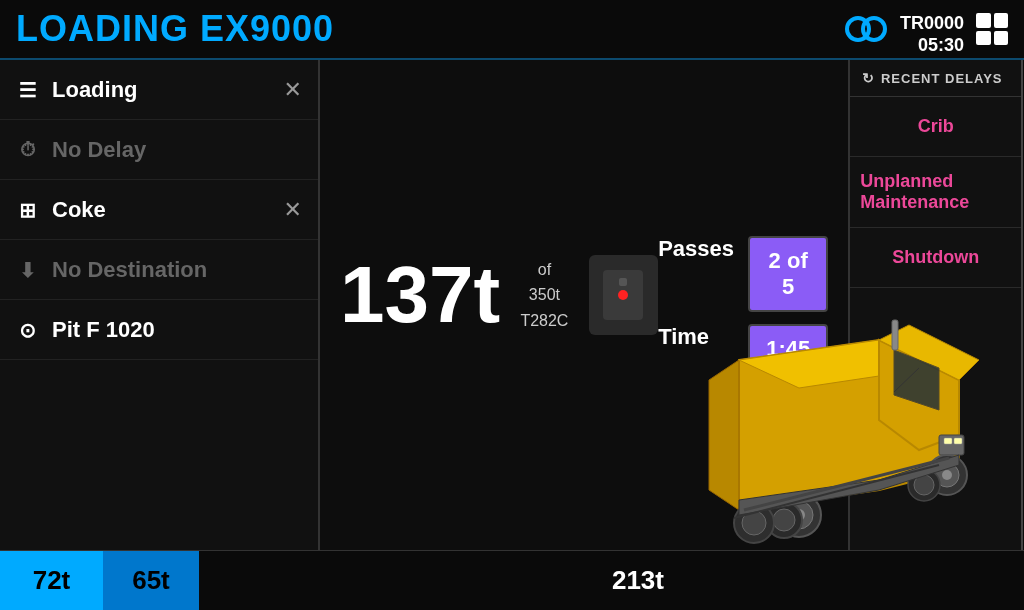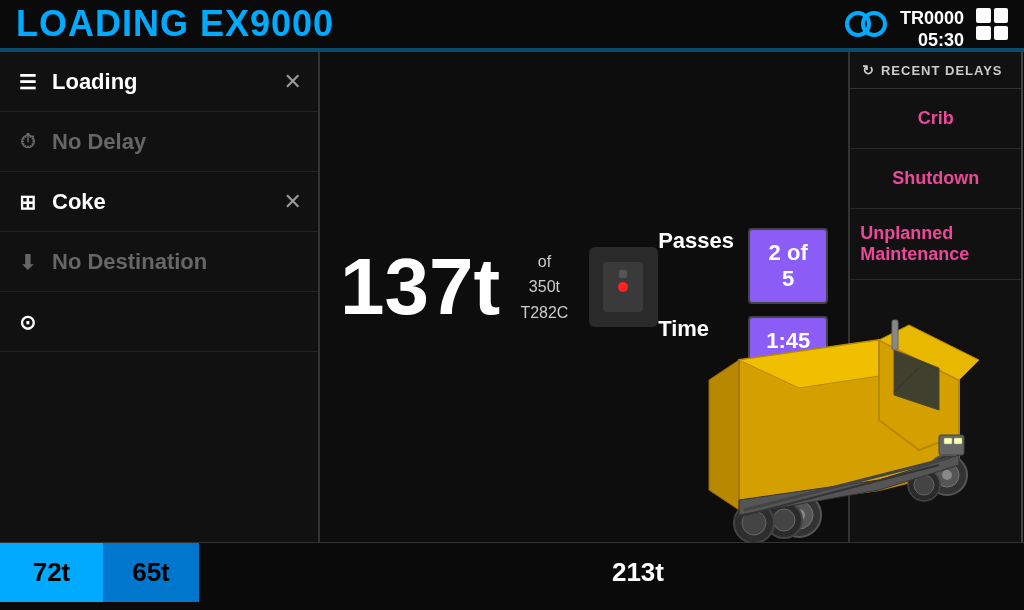--- a/index.html
+++ b/index.html
@@ -12,23 +12,23 @@
       overflow: hidden;
       position: relative;
     }
 
     
     .header {
       display: flex;
       align-items: center;
       justify-content: space-between;
       padding: 8px 16px;
-      height: 52px;
+      height: 60px;
       background: #0a0a0a;
-      border-bottom: 4px solid #0c4a6e;
+      border-bottom: 2px solid #0c4a6e;
     }
     .header-title {
       font-size: 36px;
       font-weight: 900;
       color: #ffffff;
       letter-spacing: 1px;
     }
     .header-title span {
       color: #00aaff;
     }
@@ -357,20 +357,21 @@
     <div class="menu-item">
       <div class="menu-item-left dimmed">
         <span class="menu-icon">⬇</span>
         <span>No Destination</span>
       </div>
     </div>
 
     <div class="menu-item">
       <div class="menu-item-left">
         <span class="menu-icon">⊙</span>
+        <span>Pit F 1020</span>
       </div>
     </div>
 
   </div>
 
   <div class="center-panel">
 
     <div class="weight-display">
       <div class="weight-main">137t</div>
       <div class="weight-sub">
@@ -401,24 +402,24 @@
 
   <div class="right-panel">
     <div class="delays-header">
       <span class="refresh-icon">↻</span>
       <span>RECENT DELAYS</span>
     </div>
     <div class="delay-item">
       <span>Crib</span>
     </div>
     <div class="delay-item">
+      <span>Unplanned Maintenance</span>
+    </div>
+    <div class="delay-item">
       <span>Shutdown</span>
-    </div>
-    <div class="delay-item">
-      <span>Unplanned Maintenance</span>
     </div>
   </div>
 
   <div class="far-right">
     <div class="back-icon">↩</div>
     <div style="flex:1;"></div>
     <div class="up-arrow">▲</div>
     <div style="height:200px;"></div>
   </div>
 

